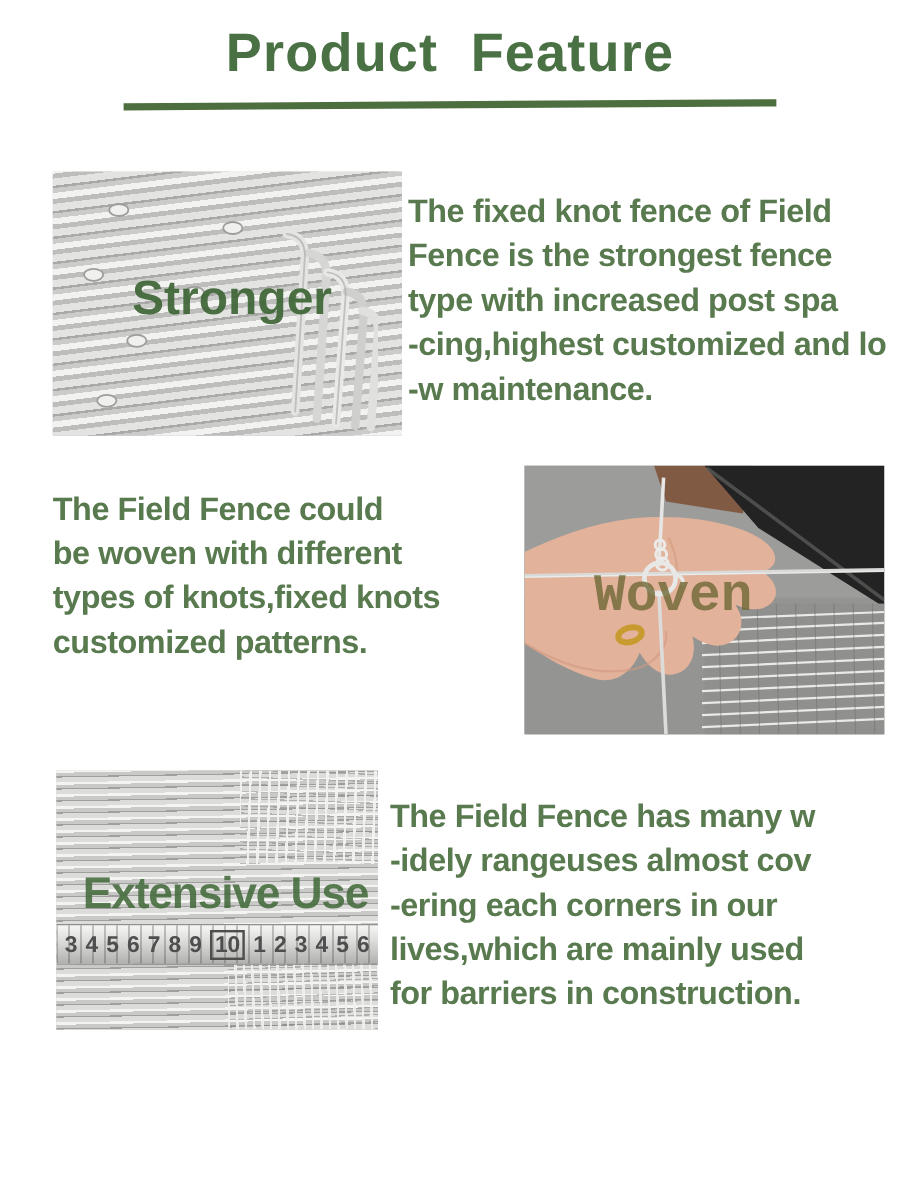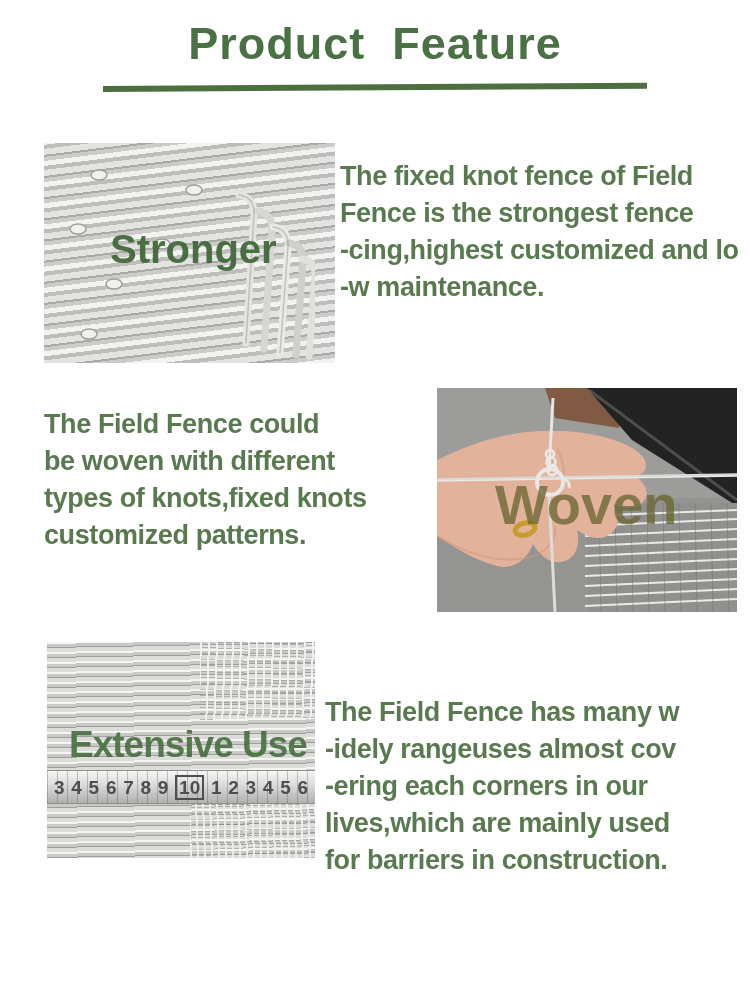--- a/index.html
+++ b/index.html
@@ -27,21 +27,21 @@
         repeating-linear-gradient(-7deg,
           #f2f2f0 0 5px,#cbcbc9 5px 9px,#a9a9a7 9px 11px,
           #e3e3e1 11px 17px,#bdbdbb 17px 21px),
         linear-gradient(#d9d9d7,#b7b7b5);}
   .label-stronger{left:66px;top:84px;font-size:40px;color:#3e6636;opacity:.92;}
   .para-1{left:340px;top:158px;}
 
   
   .para-2{left:44px;top:406px;}
   .img-woven{left:437px;top:388px;width:300px;height:224px;background:#9c9c9a;}
-  .label-woven{left:58px;top:84px;font-size:56px;color:#6b6733;opacity:.78;}
+  .label-woven{left:58px;top:84px;font-size:44px;color:#6b6733;opacity:.78;font-family:Liberation Mono, monospace;}
 
   
   .img-extensive{left:47px;top:642px;width:268px;height:216px;
       background:
         repeating-linear-gradient(179deg,
           #f4f4f2 0 2px,#c9c9c7 2px 5px,#9f9f9d 5px 6px,#dcdcda 6px 10px),
         linear-gradient(#d2d2d0,#bfbfbd);}
   .mesh-patch{position:absolute;}
   .mesh-tr{right:0;top:0;width:115px;height:78px;
       background:
@@ -55,21 +55,21 @@
       color:#446b3c;opacity:.88;text-align:center;}
   .ruler{position:absolute;left:0;top:128px;width:100%;height:34px;
       background:
         repeating-linear-gradient(90deg,rgba(70,70,70,.30) 0 1px,rgba(0,0,0,0) 1px 10px),
         linear-gradient(#f6f6f4,#dddddb 40%,#b0b0ae);
       border-top:1px solid #8e8e8c;border-bottom:1px solid #8e8e8c;
       display:flex;align-items:center;justify-content:space-between;
       padding:0 7px;box-sizing:border-box;}
   .ruler .num{font-size:19px;font-weight:700;color:#4e4e4e;line-height:1;}
   .ruler .num.boxed{border:2px solid #4e4e4e;padding:1px 2px;}
-  .para-3{left:325px;top:662px;margin-top:32px;}
+  .para-3{left:325px;top:662px;}
 </style>
 </head>
 <body>
 
 <div class="page">
 
   <h1 class="title">Product  Feature</h1>
   <div class="title-underline"></div>
 
   <div class="photo img-stronger">
@@ -90,20 +90,21 @@
         <ellipse cx="45" cy="191" rx="8" ry="5"></ellipse>
         <ellipse cx="150" cy="47" rx="8" ry="5"></ellipse>
         <ellipse cx="118" cy="101" rx="8" ry="5"></ellipse>
       </g>
     </svg>
     <span class="overlay-label label-stronger">Stronger</span>
   </div>
   <div class="para para-1">
     <div>The fixed knot fence of Field</div>
     <div>Fence is the strongest fence</div>
+    <div>type with increased post spa</div>
     <div>-cing,highest customized and lo</div>
     <div>-w maintenance.</div>
   </div>
 
   <div class="para para-2">
     <div>The Field Fence could</div>
     <div>be woven with different</div>
     <div>types of knots,fixed knots</div>
     <div>customized patterns.</div>
   </div>

